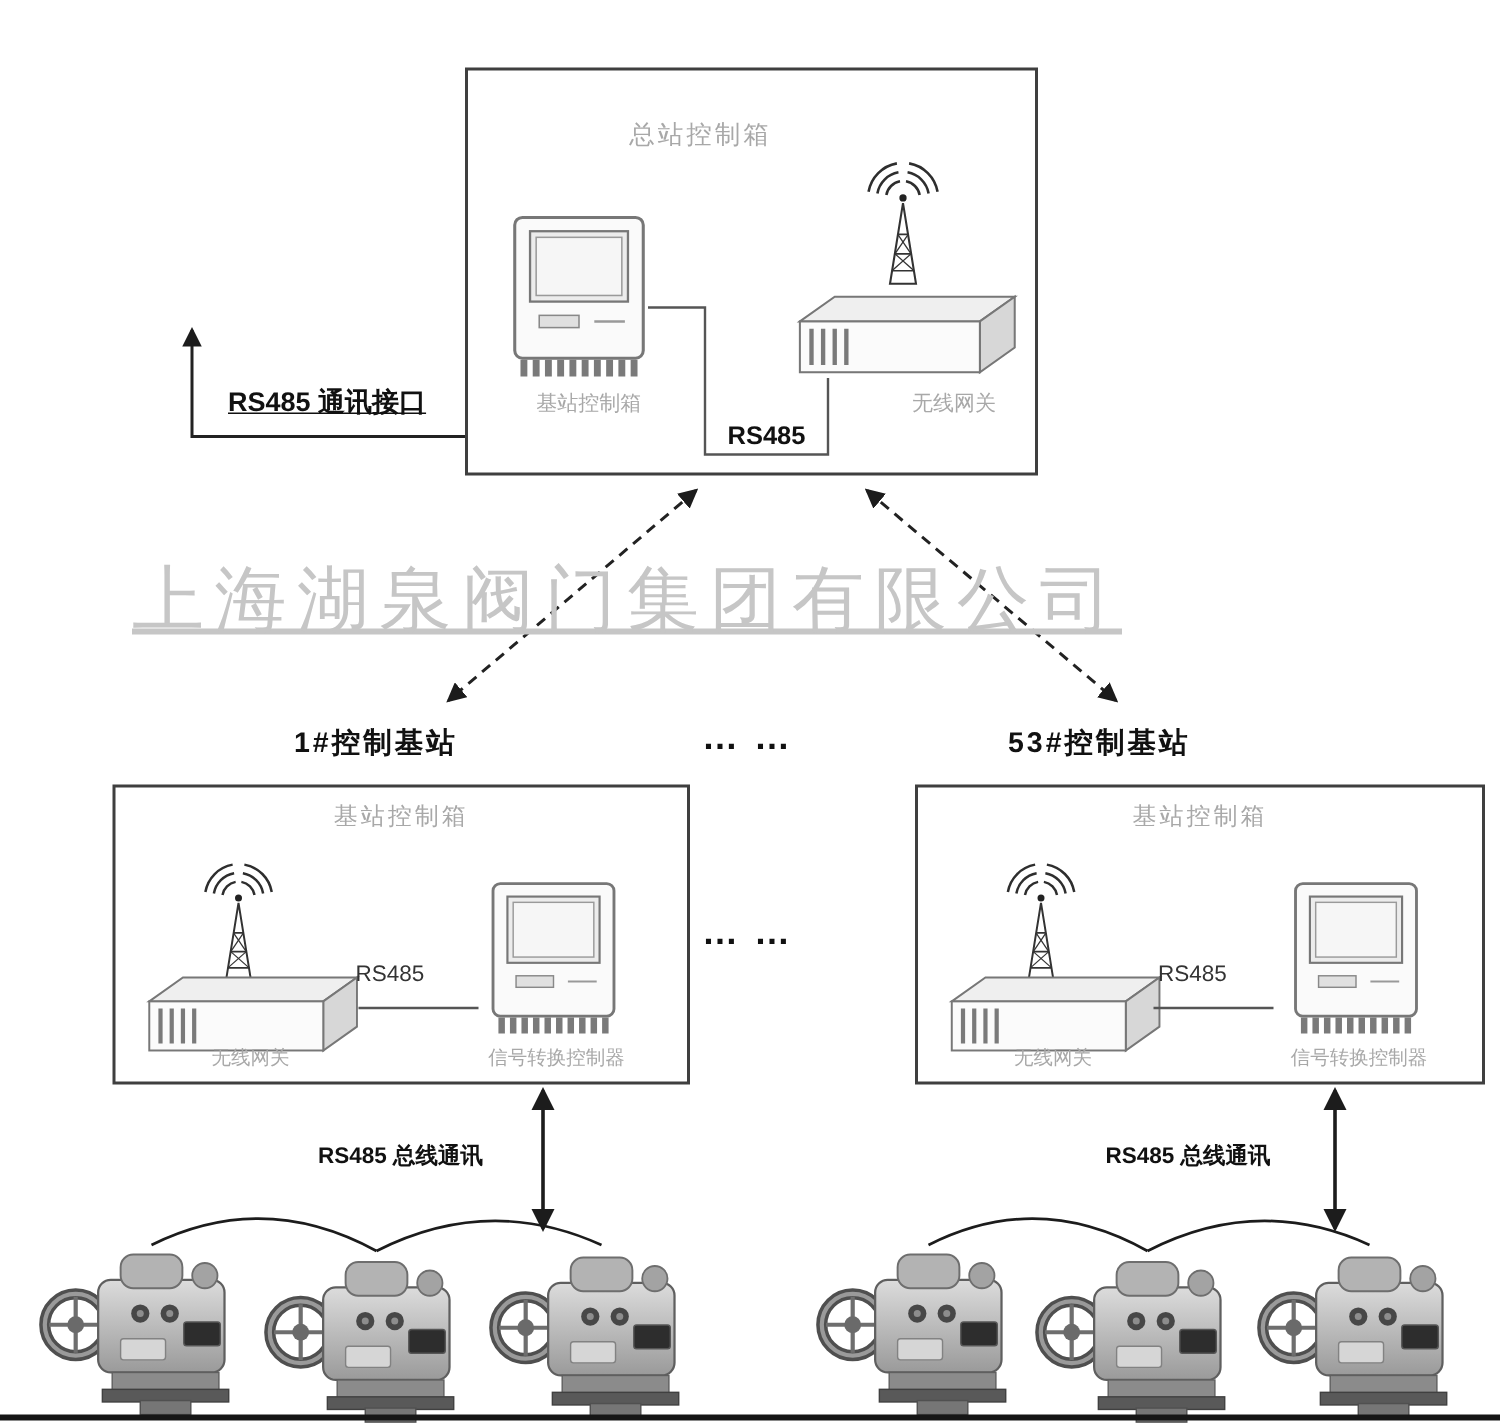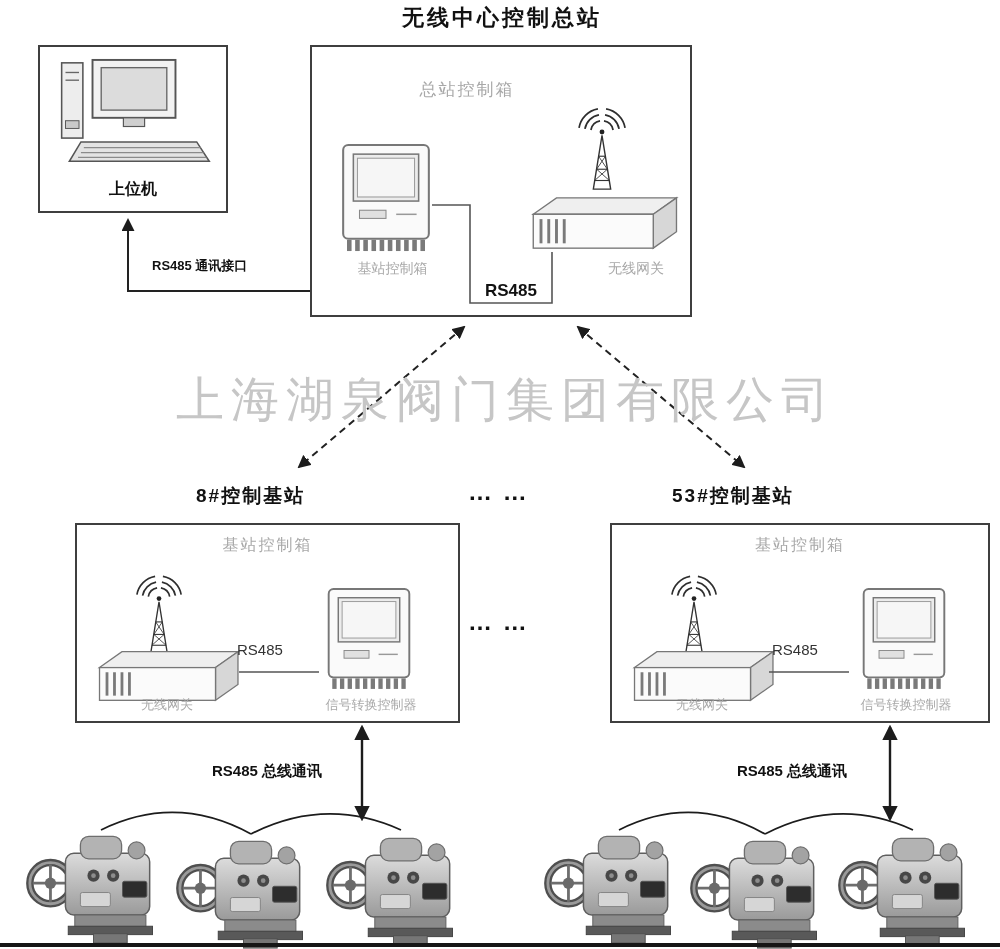--- a/index.html
+++ b/index.html
@@ -10,21 +10,21 @@
   .t { position:absolute; color:#111; white-space:nowrap; line-height:1.2; }
   .center { text-align:center; }
   .bold { font-weight:700; }
   .gray { color:#a8a8a8; }
   .box { position:absolute; border:2px solid #3f3f3f; background:#fff; box-sizing:border-box; z-index:2; }
   .box svg { position:absolute; }
   .device { position:absolute; z-index:2; }
   .overlay { position:absolute; left:0; top:0; z-index:3; pointer-events:none; }
   .watermark {
     position:absolute; left:0; top:368px; width:836px; z-index:4;
-    text-align:right; font-size:48px; letter-spacing:7px; color:#c6c6c6; pointer-events:none;
+    text-align:center; font-size:48px; letter-spacing:7px; color:#c6c6c6; pointer-events:none;text-decoration:underline;
   }
   .bottom-bar { position:absolute; left:0; top:943px; width:1000px; height:4px; background:#161616; z-index:2; }
   .defs-svg { position:absolute; width:0; height:0; }
 </style>
 </head>
 <body>
 
 <div class="canvas">
 
   <svg class="defs-svg" aria-hidden="true">
@@ -133,50 +133,43 @@
     <line x1="239" y1="672" x2="319" y2="672" stroke="#555" stroke-width="1.6"></line>
     <line x1="769" y1="672" x2="849" y2="672" stroke="#555" stroke-width="1.6"></line>
     <line x1="362" y1="727" x2="362" y2="819" stroke="#1c1c1c" stroke-width="2.4" marker-start="url(#mArrow)" marker-end="url(#mArrow)"></line>
     <line x1="890" y1="727" x2="890" y2="819" stroke="#1c1c1c" stroke-width="2.4" marker-start="url(#mArrow)" marker-end="url(#mArrow)"></line>
     <path d="M 101 830 Q 176 793 251 834" fill="none" stroke="#1c1c1c" stroke-width="1.8"></path>
     <path d="M 251 834 Q 326 796 401 830" fill="none" stroke="#1c1c1c" stroke-width="1.8"></path>
     <path d="M 619 830 Q 692 793 765 834" fill="none" stroke="#1c1c1c" stroke-width="1.8"></path>
     <path d="M 765 834 Q 839 796 913 830" fill="none" stroke="#1c1c1c" stroke-width="1.8"></path>
   </svg>
 
-  <div class="t bold" style="left:402px;top:5px;font-size:22px;letter-spacing:3px;">无线中心控制总站</div>
-
-  <div class="box" style="left:38px;top:45px;width:190px;height:168px;">
-    <svg style="left:12px;top:8px;width:164px;height:116px;">
-      <use href="#sym-host"></use>
-    </svg>
-    <div class="t bold center" style="left:0;width:186px;top:132px;font-size:16px;">上位机</div>
-  </div>
-
-  <div class="t bold" style="left:152px;top:258px;font-size:13px;">RS485 通讯接口</div>
+
+
+  <div class="t bold" style="left:152px;top:258px;font-size:18px;text-decoration:underline;">RS485 通讯接口</div>
 
   <div class="box" style="left:310px;top:45px;width:382px;height:272px;">
     <div class="t gray center" style="left:0;width:310px;top:33px;font-size:17px;letter-spacing:2px;">总站控制箱</div>
     <svg style="left:23px;top:93px;width:102px;height:116px;">
       <use href="#sym-module"></use>
     </svg>
     <div class="t gray center" style="left:13px;width:135px;top:213px;font-size:14px;">基站控制箱</div>
     <svg style="left:238px;top:54px;width:104px;height:94px;">
       <use href="#sym-antenna"></use>
     </svg>
     <svg style="left:208px;top:146px;width:162px;height:60px;">
       <use href="#sym-gateway"></use>
     </svg>
     <div class="t gray center" style="left:264px;width:120px;top:213px;font-size:14px;">无线网关</div>
     <div class="t bold" style="left:173px;top:234px;font-size:17px;">RS485</div>
   </div>
 
   <div class="watermark">上海湖泉阀门集团有限公司</div>
 
-  <div class="t bold" style="left:196px;top:485px;font-size:19px;letter-spacing:2px;">8#控制基站</div>
+  <div class="t bold" style="left:196px;top:485px;font-size:19px;letter-spacing:2px;">1#控制基站</div>
   <div class="t bold" style="left:468px;top:478px;font-size:24px;letter-spacing:2px;">… …</div>
   <div class="t bold" style="left:672px;top:485px;font-size:19px;letter-spacing:2px;">53#控制基站</div>
 
   <div class="box" style="left:75px;top:523px;width:385px;height:200px;">
     <div class="t gray center" style="left:0;width:381px;top:10px;font-size:16px;letter-spacing:2px;">基站控制箱</div>
     <svg style="left:32px;top:44px;width:100px;height:90px;">
       <use href="#sym-antenna"></use>
     </svg>
     <svg style="left:12px;top:122px;width:152px;height:58px;">
       <use href="#sym-gateway"></use>

